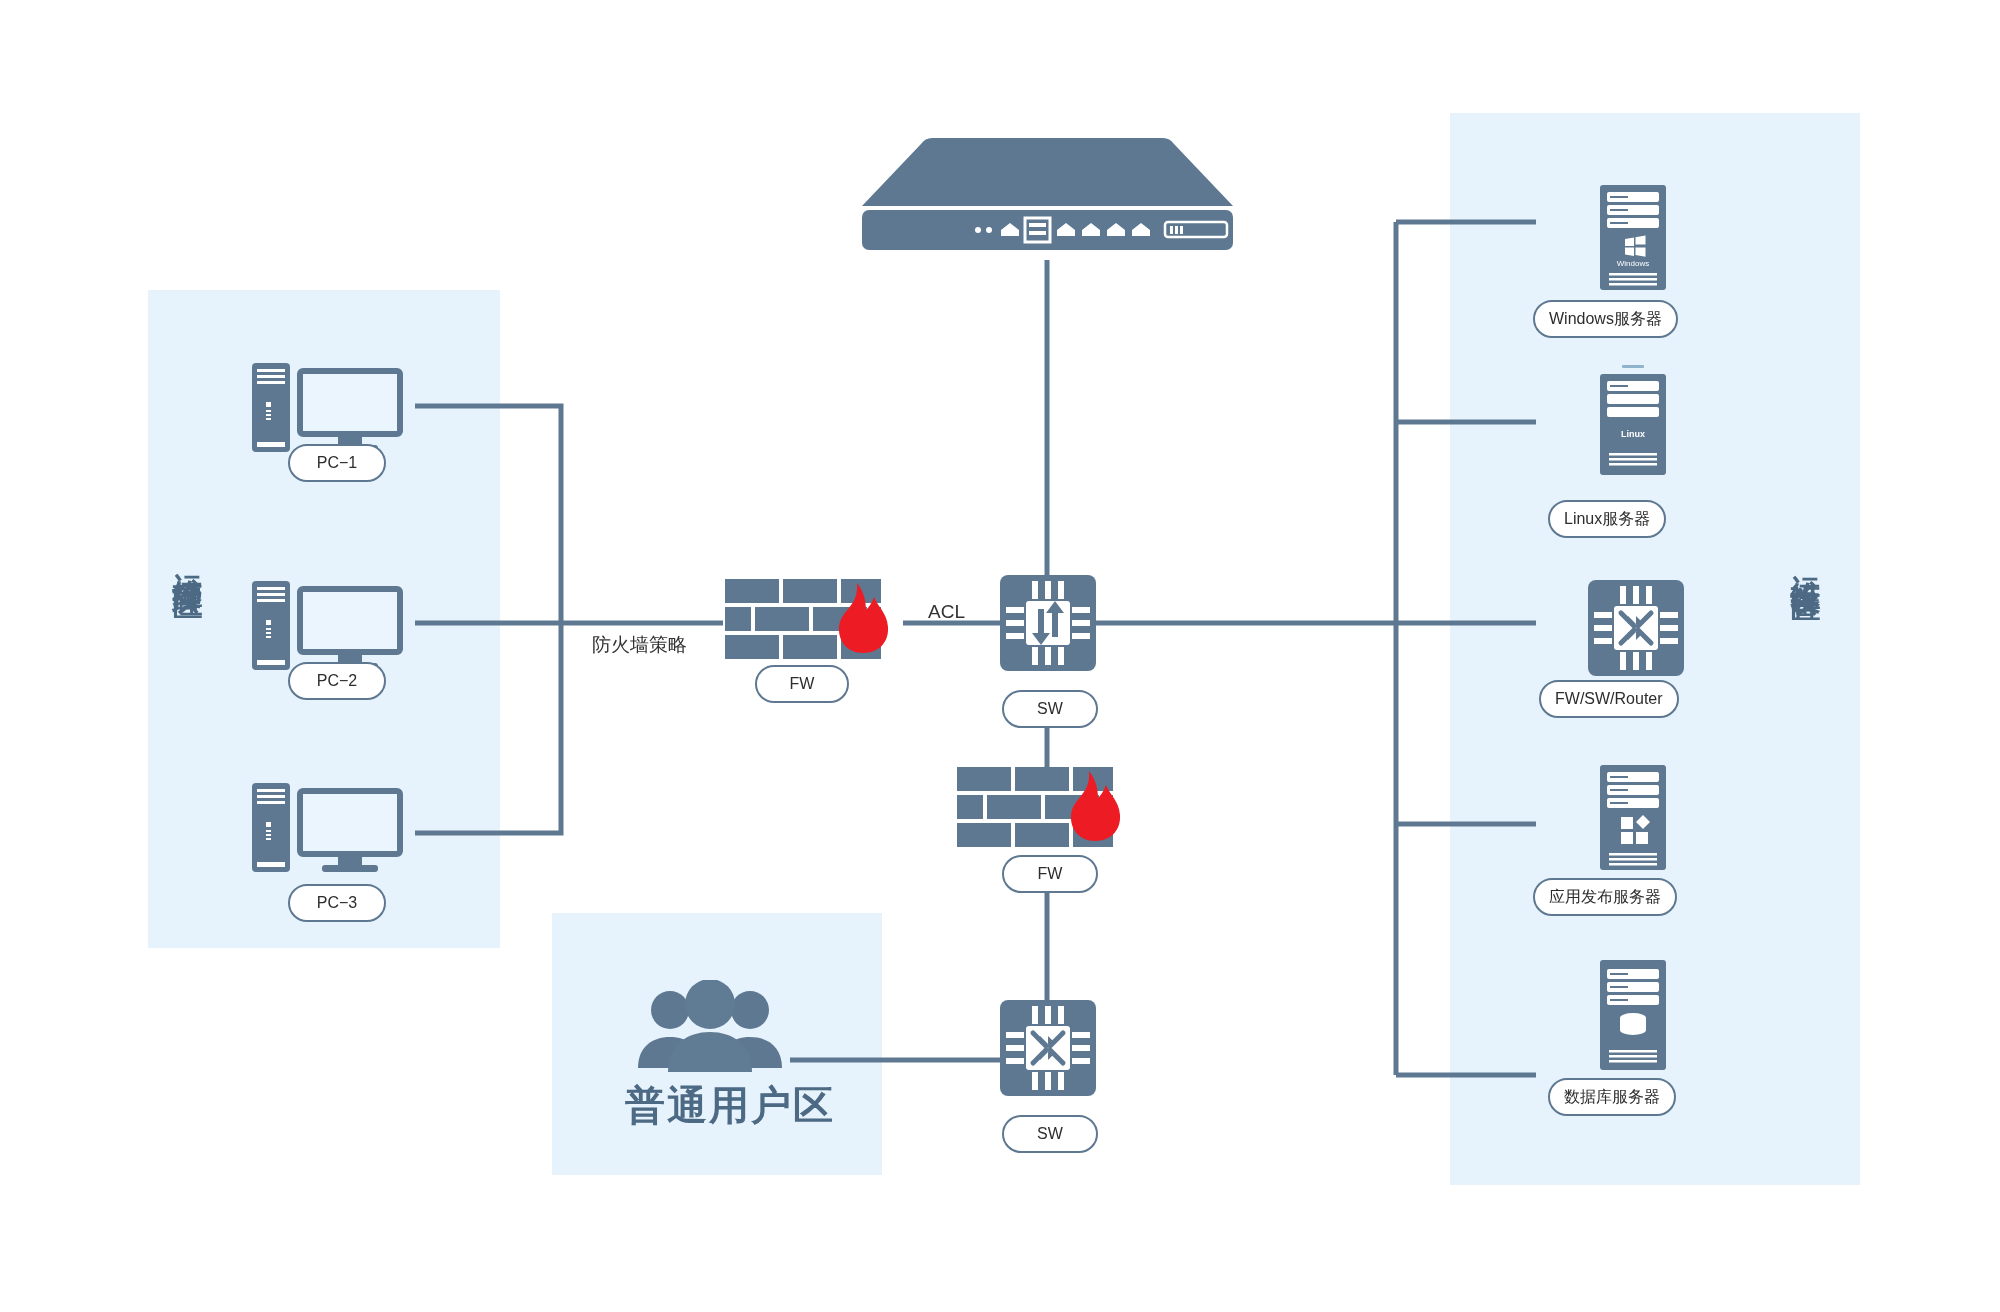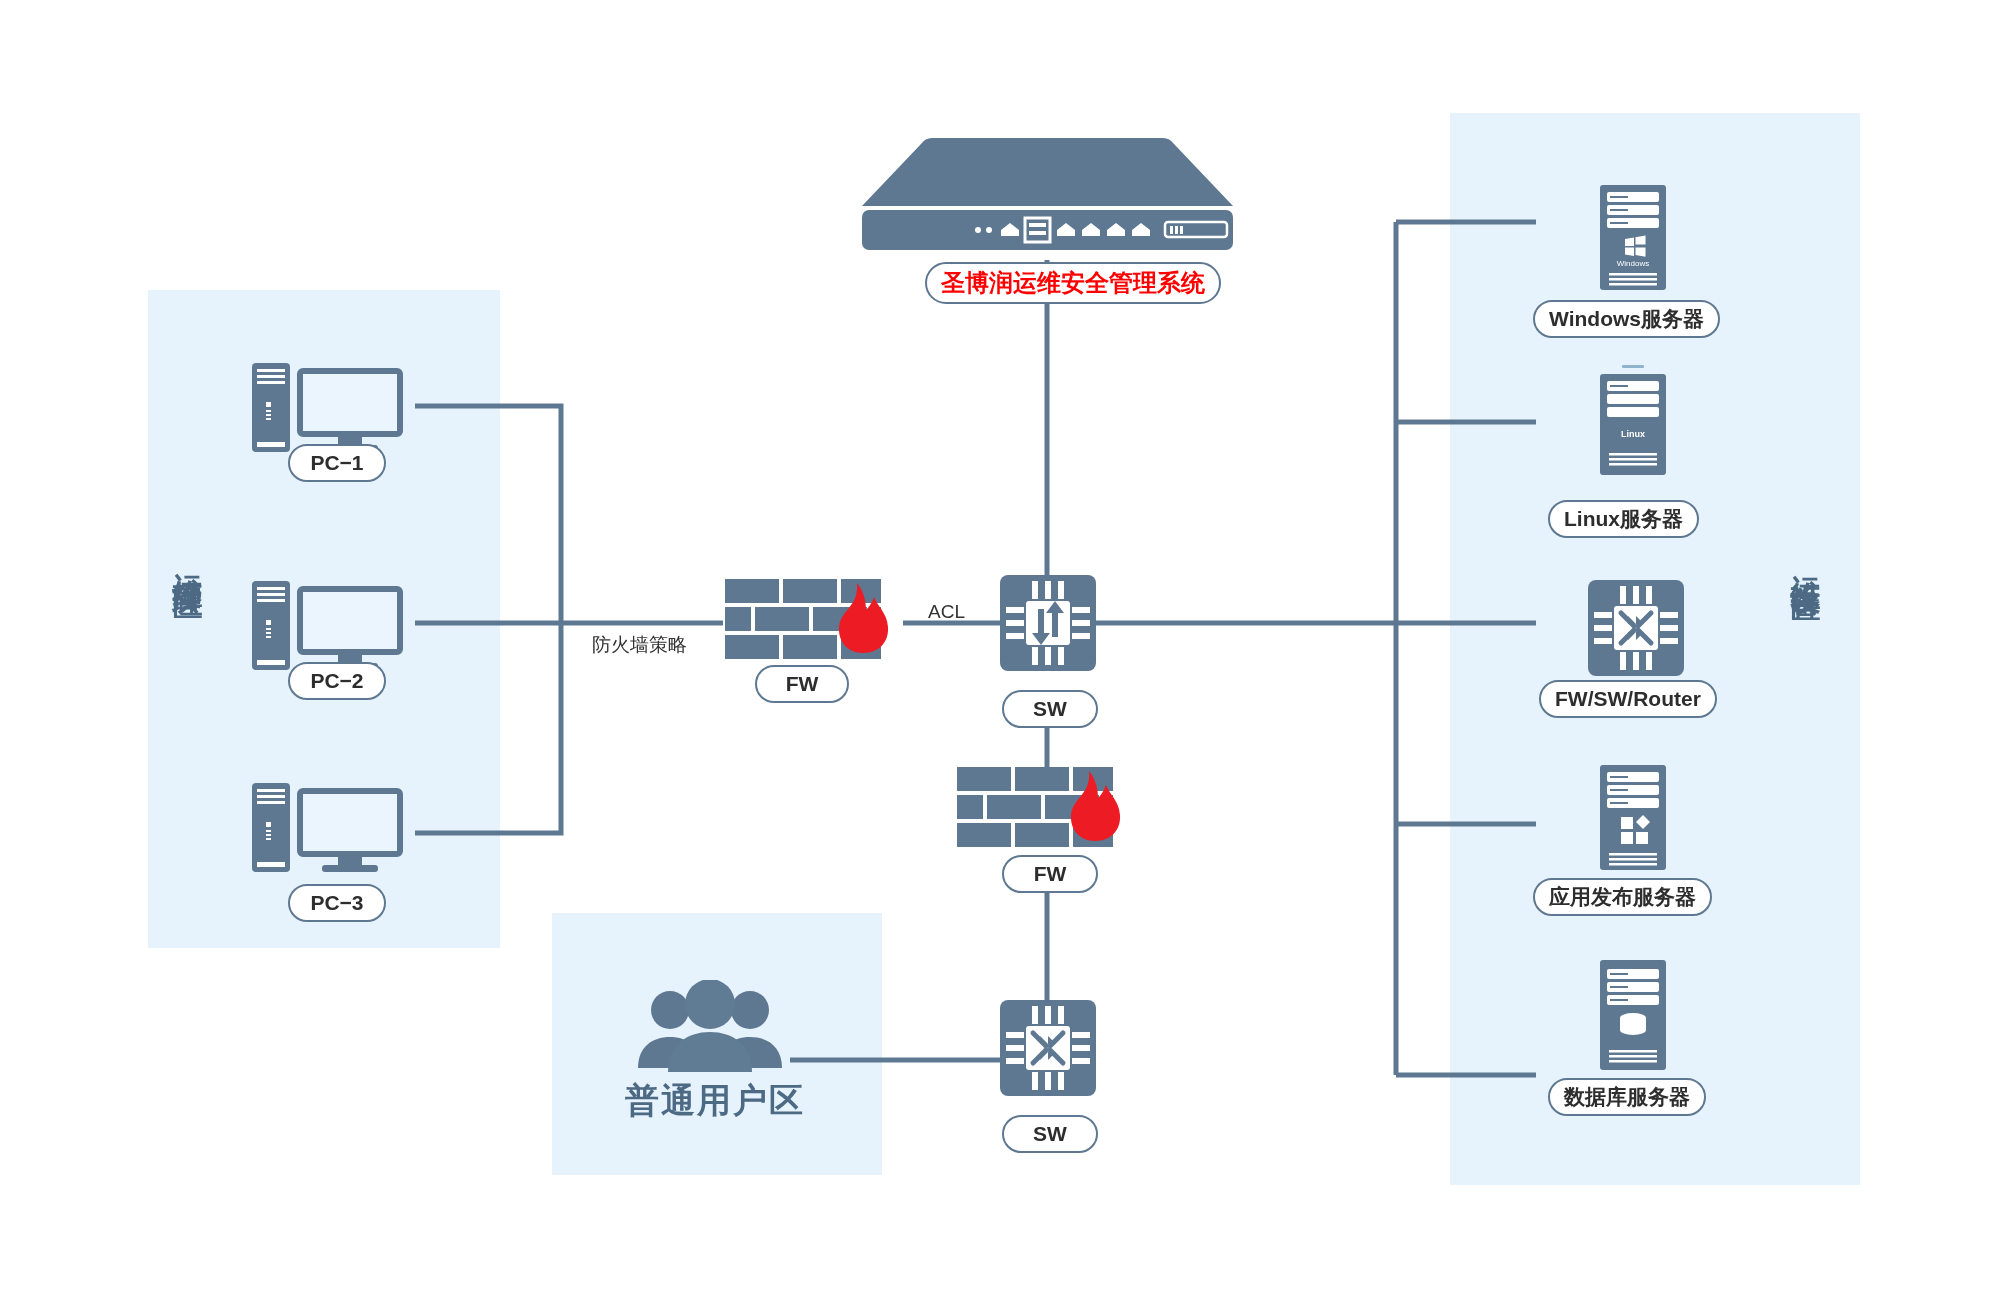--- a/index.html
+++ b/index.html
@@ -4,29 +4,29 @@
 <style>
   html,body{margin:0;padding:0;background:#ffffff;}
   body{width:2000px;height:1312px;position:relative;overflow:hidden;
        font-family:"Liberation Sans","DejaVu Sans",sans-serif;}
   #stage{position:absolute;left:0;top:0;width:2000px;height:1312px;}
   svg.layer{position:absolute;left:0;top:0;width:2000px;height:1312px;}
   .zone{position:absolute;background:#e6f3fc;}
   .node{position:absolute;}
   .pill{position:absolute;border:2px solid #5e7891;border-radius:40px;
         background:#ffffff;color:#2d2d2d;display:flex;align-items:center;
-        justify-content:center;white-space:nowrap;font-size:21px;
-        font-family:"Liberation Sans","DejaVu Sans",sans-serif;padding:0 14px;height:34px;font-weight:bold;}
+        justify-content:center;white-space:nowrap;font-size:16px;
+        font-family:"Liberation Sans","DejaVu Sans",sans-serif;padding:0 14px;height:34px;}
   .pill.red{color:#ff0000;font-weight:bold;font-size:24px;height:38px;border-radius:22px;}
   .vlabel{position:absolute;color:#4d6a85;font-weight:bold;font-size:30px;
           writing-mode:vertical-rl;letter-spacing:5px;line-height:1.05;
           font-family:"Liberation Sans","DejaVu Sans",sans-serif;}
   .plaintext{position:absolute;color:#333;font-size:19px;white-space:nowrap;
           font-family:"Liberation Sans","DejaVu Sans",sans-serif;}
-  .zonecap{position:absolute;color:#4d6a85;font-weight:bold;font-size:34px;
+  .zonecap{position:absolute;color:#4d6a85;font-weight:bold;font-size:40px;
           white-space:nowrap;letter-spacing:2px;
           font-family:"Liberation Sans","DejaVu Sans",sans-serif;}
 </style>
 </head>
 <body>
 
 <div id="stage">
 
   <div class="zone" style="left:148px;top:290px;width:352px;height:658px;"></div>
   <div class="zone" style="left:552px;top:913px;width:330px;height:262px;"></div>
@@ -75,21 +75,20 @@
       <path d="M197,106 v-6 l9,-7 l9,7 v6 z" fill="#ffffff"></path>
       <path d="M222,106 v-6 l9,-7 l9,7 v6 z" fill="#ffffff"></path>
       <path d="M247,106 v-6 l9,-7 l9,7 v6 z" fill="#ffffff"></path>
       <path d="M272,106 v-6 l9,-7 l9,7 v6 z" fill="#ffffff"></path>
       <rect x="305" y="92" width="62" height="15" rx="3" fill="none" stroke="#ffffff" stroke-width="2.5"></rect>
       <rect x="310" y="96" width="3" height="8" fill="#ffffff"></rect>
       <rect x="315" y="96" width="3" height="8" fill="#ffffff"></rect>
       <rect x="320" y="96" width="3" height="8" fill="#ffffff"></rect>
     </svg>
   </div>
-  <div class="pill red" style="left:925px;top:262px;">圣博润运维安全管理系统</div>
 
   <div class="node" style="left:248px;top:360px;width:160px;height:95px;">
     <svg width="160" height="95" viewBox="0 0 160 95">
       <rect x="4" y="3" width="38" height="89" rx="4" fill="#5e7891"></rect>
       <rect x="9" y="9" width="28" height="3" fill="#ffffff"></rect>
       <rect x="9" y="15" width="28" height="3" fill="#ffffff"></rect>
       <rect x="9" y="21" width="28" height="3" fill="#ffffff"></rect>
       <rect x="18" y="42" width="5" height="5" fill="#ffffff"></rect>
       <rect x="18" y="50" width="5" height="2" fill="#ffffff"></rect>
       <rect x="18" y="54" width="5" height="2" fill="#ffffff"></rect>

